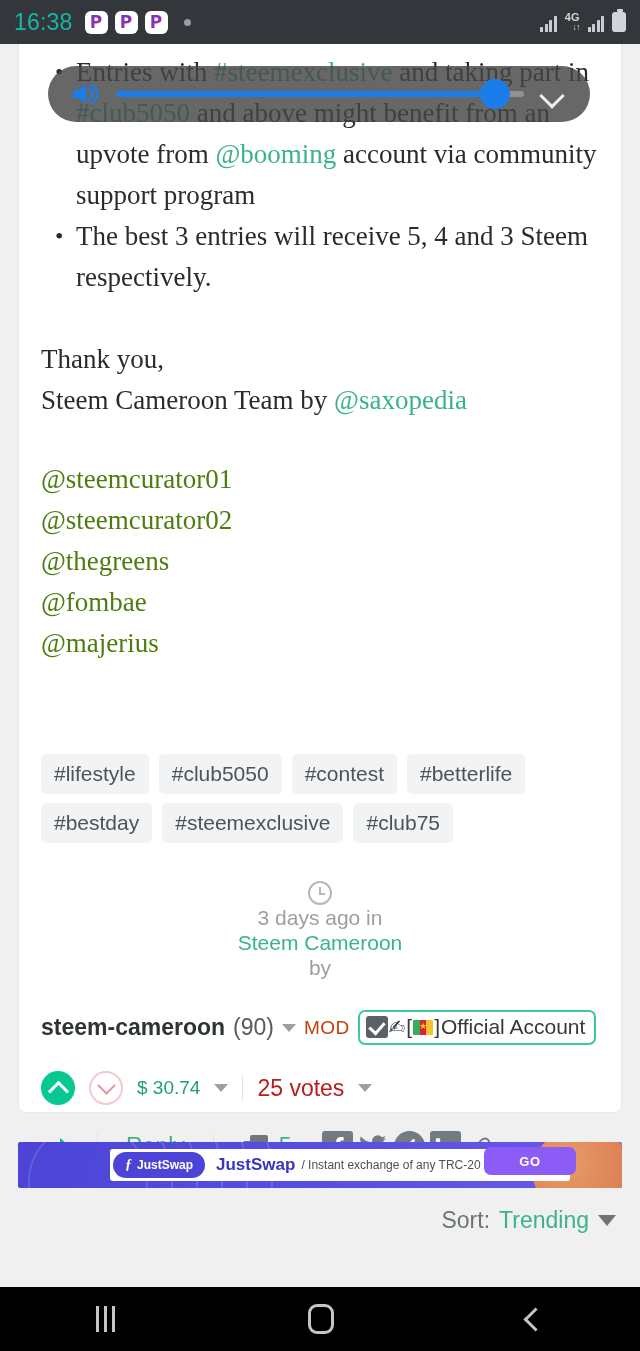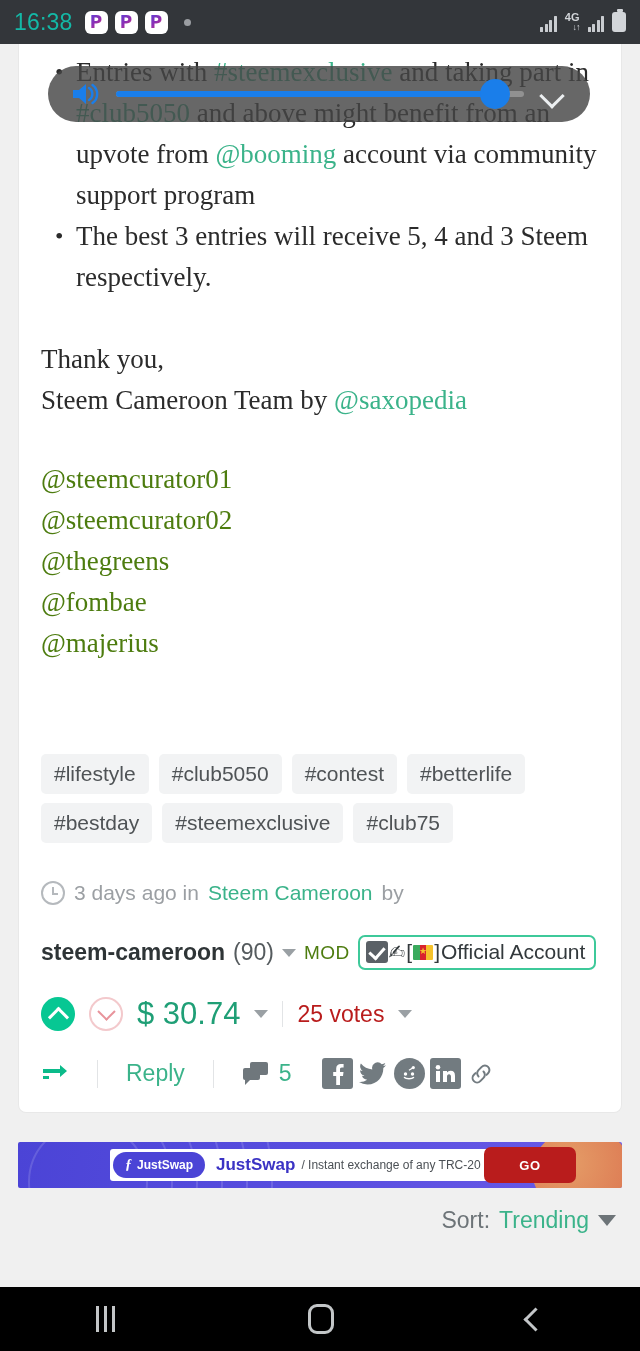--- a/index.html
+++ b/index.html
@@ -62,31 +62,31 @@
 
   
   .tags { display: flex; flex-wrap: wrap; gap: 9px 10px; padding: 0 22px; }
   .tag {
     background: #f2f3f4; border-radius: 5px; padding: 8px 13px;
     font-size: 21px; color: #4f5356; font-family: "Liberation Sans", sans-serif;
     white-space: nowrap;
   }
 
   
-  .meta-row { display: flex; align-items: center; gap: 9px; padding: 0 22px; font-size: 21px; color: #9b9fa3; }
+  .meta-row { display: flex; align-items: center; gap: 1px; padding: 0 22px; font-size: 21px; color: #9b9fa3; flex-direction: column; }
   .clock { width: 24px; height: 24px; border: 2px solid #b5b9bd; border-radius: 50%; position: relative; flex: 0 0 auto; }
   .clock:before { content:''; position:absolute; left: 9px; top: 4px; width: 2px; height: 8px; background:#b5b9bd; }
   .clock:after { content:''; position:absolute; left: 9px; top: 10px; width: 6px; height: 2px; background:#b5b9bd; }
 
   .author-row { display: flex; align-items: center; gap: 8px; padding: 0 22px; }
   .author-name { font-size: 23px; font-weight: 700; color: #2e3436; }
   .author-rep { font-size: 23px; color: #555b5e; }
   .caret { width: 0; height: 0; border-left: 7px solid transparent; border-right: 7px solid transparent;
            border-top: 8px solid #9aa0a4; display: inline-block; }
-  .mod { font-size: 19px; color: #4d7c0f; letter-spacing: .4px; text-align: right; }
+  .mod { font-size: 19px; color: #c2410c; letter-spacing: .4px; text-align: right; }
   .badge {
     border: 2px solid #3ec99a; border-radius: 7px; padding: 3px 9px 4px 6px;
     display: flex; align-items: center; gap: 1px; font-size: 21px; color: #33393c;
   }
   .badge .emj { font-family: "DejaVu Sans", sans-serif; font-size: 20px; }
   .chk { width: 22px; height: 22px; background: #5a6066; border-radius: 3px; position: relative; display:inline-block; }
   .chk:after { content:''; position:absolute; left:6px; top:3px; width:7px; height:12px;
                border:solid #fff; border-width:0 3px 3px 0; transform: rotate(42deg); }
   .flagbox { width: 20px; height: 15px; display:inline-block; position: relative; border-radius:1px; overflow:hidden;
              background: linear-gradient(to right,#3aaa5d 0 33.3%, #d9232e 33.3% 66.6%, #f5c22b 66.6% 100%); }
@@ -96,21 +96,21 @@
   
   .vote-row { display: flex; align-items: center; gap: 14px; padding: 0 22px; }
   .upv { width: 34px; height: 34px; border-radius: 50%; background: #07c793;
          display: flex; align-items: center; justify-content: center; }
   .upv:after { content:''; width: 12px; height: 12px; border: solid #fff; border-width: 3px 0 0 3px;
                transform: rotate(45deg) translate(2px,2px); }
   .dnv { width: 34px; height: 34px; border-radius: 50%; border: 2px solid #f3c9cc; background:#fff;
          display: flex; align-items: center; justify-content: center; }
   .dnv:after { content:''; width: 11px; height: 11px; border: solid #e8939b; border-width: 0 2.5px 2.5px 0;
                transform: rotate(45deg) translate(-2px,-2px); }
-  .payout { font-size: 31px; color: #1f9f76; }
+  .payout { font-size: 19px; color: #1f9f76; }
   .votes { font-size: 23px; color: #b91c1c; }
   .vdivider { width: 1px; height: 26px; background: #e2e4e6; }
 
   
   .action-row { display: flex; align-items: center; gap: 28px; padding: 0 22px; }
   .resteem { width: 28px; height: 24px; position: relative; }
   .resteem svg { display:block; }
   .adiv { width: 1px; height: 28px; background: #e2e4e6; }
   .reply { font-size: 23px; color: #3bb38a; }
   .cmt { display: flex; align-items: center; gap: 9px; }
@@ -134,21 +134,21 @@
               border-radius: 50%; background: radial-gradient(circle at 35% 40%, #f0a35c, #e8834a 70%); opacity:.92; }
   .ad-inner {
     position: absolute; left: 92px; top: 7px; height: 32px; width: 460px;
     background: #fff; border-radius: 3px; display: flex; align-items: center;
   }
   .js-pill { background: #4b44d6; color: #fff; border-radius: 16px; height: 26px; margin-left: 3px;
              padding: 0 12px; display: flex; align-items: center; gap: 5px; font-size: 12px; font-weight: 600; }
   .js-pill .s { font-family: "Liberation Serif", serif; font-style: italic; font-size: 14px; }
   .js-name { color: #3b33c4; font-weight: 700; font-size: 17px; margin-left: 11px; }
   .js-desc { color: #4b5055; font-size: 12px; margin-left: 6px; }
-  .go-btn { position: absolute; right: -6px; top: -2px; width: 92px; height: 36px; background: #b91c1c;
+  .go-btn { position: absolute; right: -6px; top: -2px; width: 92px; height: 28px; background: #8b5cf6;
             border-radius: 7px; color: #fff; font-size: 13px; font-weight: 700; letter-spacing: .6px;
             display: flex; align-items: center; justify-content: center; }
 
   
   .sort-row { position: absolute; top: 1163px; right: 24px; display: flex; align-items: center; gap: 9px; }
   .sort-lbl { font-size: 23px; color: #6d7478; }
   .sort-val { font-size: 23px; color: #3bb38a; }
   .sort-caret { width: 0; height: 0; border-left: 9px solid transparent; border-right: 9px solid transparent;
                 border-top: 11px solid #6d7478; }
 

